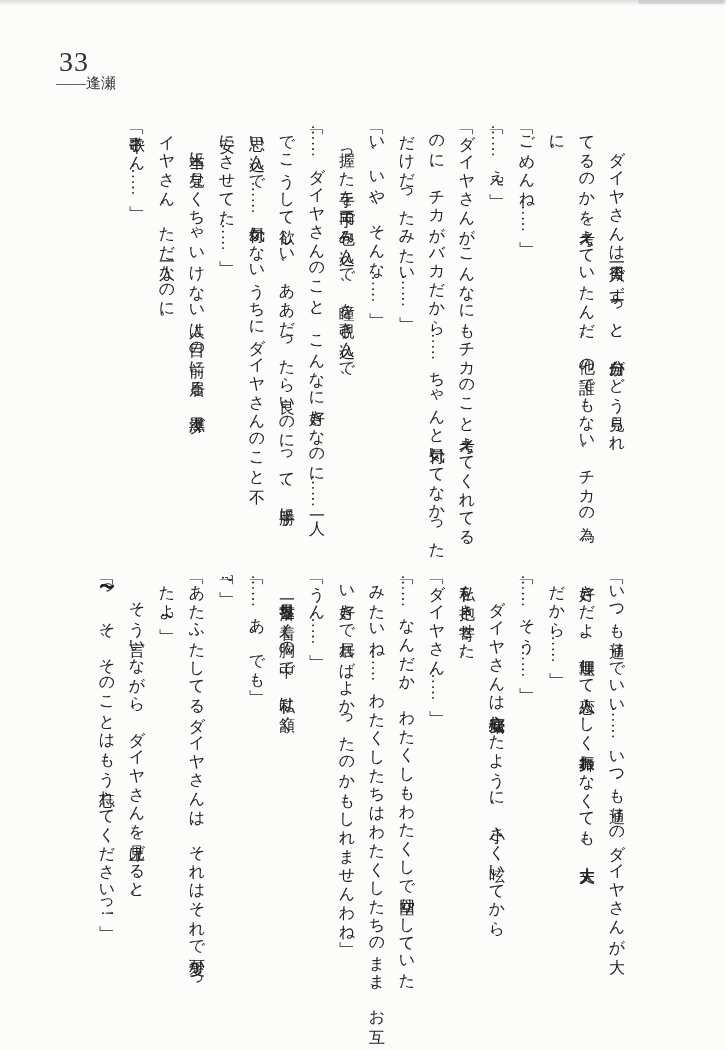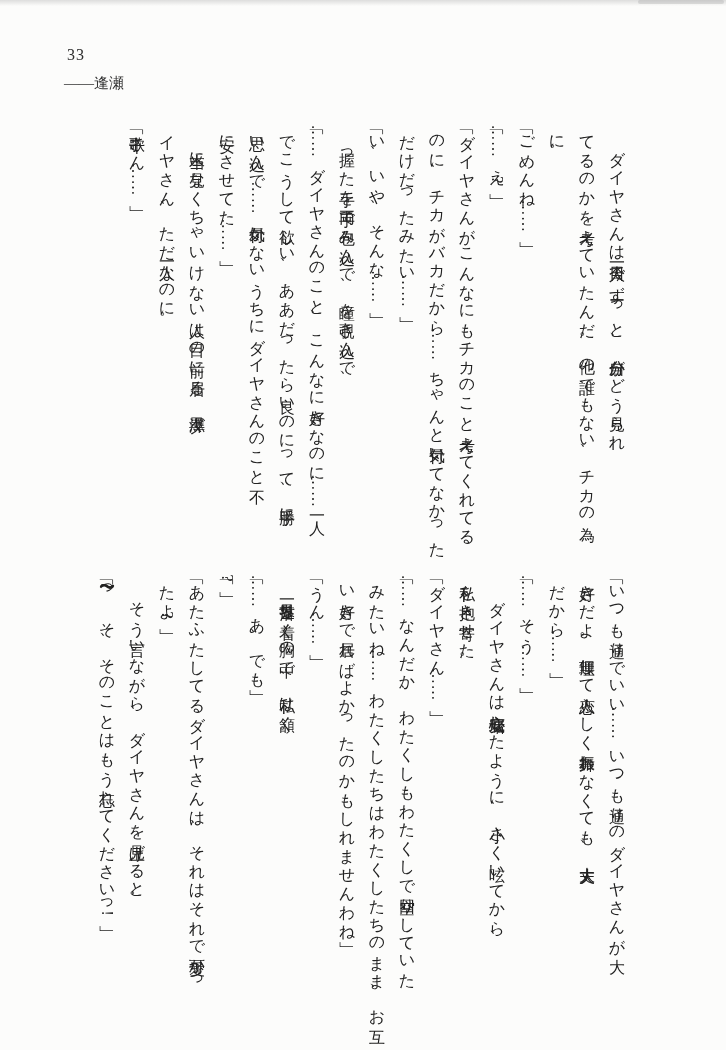--- a/index.html
+++ b/index.html
@@ -17,30 +17,29 @@
     background:linear-gradient(180deg, rgba(150,150,150,0.30), rgba(150,150,150,0));
     pointer-events:none;
   }
   .scan-smudge {
     position:absolute; top:0; left:638px; width:86px; height:4px;
     background:rgba(130,130,130,0.22);
     border-radius:2px;
     pointer-events:none;
   }
   .page-number {
-    position:absolute; left:67px; top:46px;
-    font-size:16px; letter-spacing:1px;
+    position:absolute; left:59px; top:46px;
+    font-size:28px; letter-spacing:1px;
     color:#2e2e2e;
   }
   .running-header {
     position:absolute; left:56px; top:74px;
     font-size:15px;
     color:#2e2e2e;
     white-space:nowrap;
-    margin-left:8px;
   }
   .vtext {
     position:absolute;
     writing-mode:vertical-rl;
     -webkit-writing-mode:vertical-rl;
     text-orientation:mixed;
     font-size:16px;
     letter-spacing:0.5px;
     color:#222;
   }

